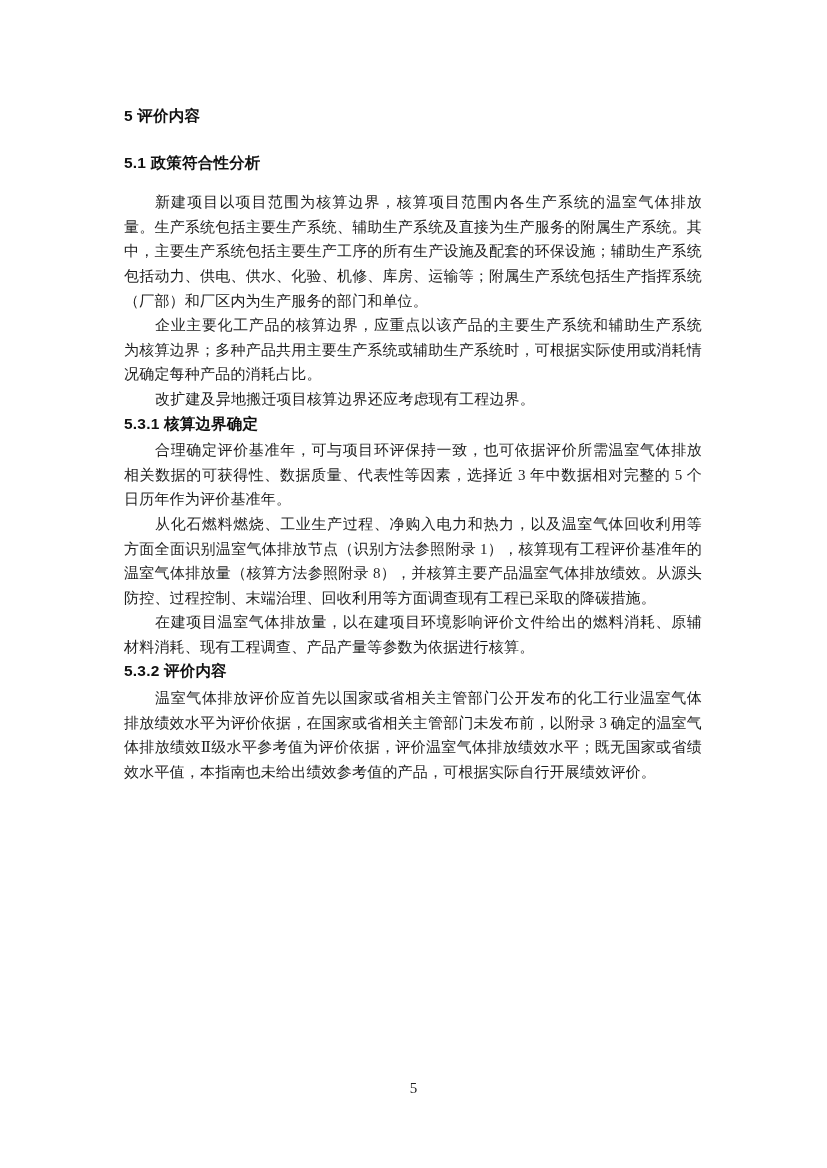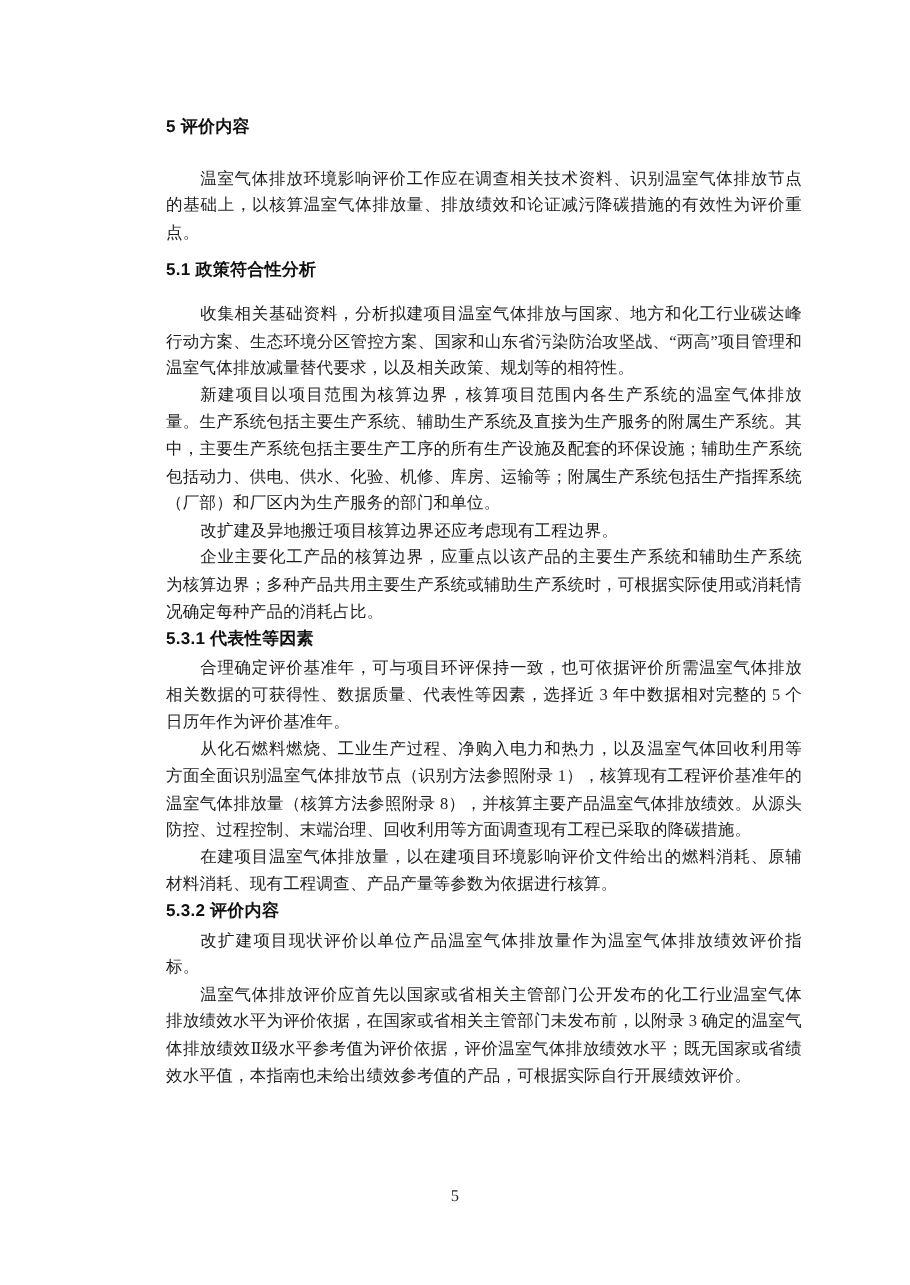--- a/index.html
+++ b/index.html
@@ -14,21 +14,20 @@
     background: #ffffff;
     overflow: hidden;
     font-family: "Liberation Serif", "DejaVu Serif", serif;
     color: #1d1d1d;
   }
   .content {
     position: absolute;
     left: 124px;
     top: 104px;
     width: 578px;
-    margin-left: 27px;
   }
   .content p {
     margin: 0;
     font-size: 15px;
     line-height: 24.6px;
     text-align: justify;
     text-justify: inter-ideograph;
     text-indent: 31px;
     letter-spacing: 0.2px;
   }
@@ -56,28 +55,25 @@
     line-height: 18px;
     color: #1d1d1d;
   }
 </style>
 </head>
 <body>
 
 <div class="page">
   <div class="content">
     <h1>5 评价内容</h1>
-    <p>温室气体排放环境影响评价工作应在调查相关技术资料、识别温室气体排放节点的基础上，以核算温室气体排放量、排放绩效和论证减污降碳措施的有效性为评价重点。</p>
     <h2>5.1 政策符合性分析</h2>
-    <p>收集相关基础资料，分析拟建项目温室气体排放与国家、地方和化工行业碳达峰行动方案、生态环境分区管控方案、国家和山东省污染防治攻坚战、“两高”项目管理和温室气体排放减量替代要求，以及相关政策、规划等的相符性。</p>
     <p>新建项目以项目范围为核算边界，核算项目范围内各生产系统的温室气体排放量。生产系统包括主要生产系统、辅助生产系统及直接为生产服务的附属生产系统。其中，主要生产系统包括主要生产工序的所有生产设施及配套的环保设施；辅助生产系统包括动力、供电、供水、化验、机修、库房、运输等；附属生产系统包括生产指挥系统（厂部）和厂区内为生产服务的部门和单位。</p>
+    <p>企业主要化工产品的核算边界，应重点以该产品的主要生产系统和辅助生产系统为核算边界；多种产品共用主要生产系统或辅助生产系统时，可根据实际使用或消耗情况确定每种产品的消耗占比。</p>
     <p>改扩建及异地搬迁项目核算边界还应考虑现有工程边界。</p>
-    <p>企业主要化工产品的核算边界，应重点以该产品的主要生产系统和辅助生产系统为核算边界；多种产品共用主要生产系统或辅助生产系统时，可根据实际使用或消耗情况确定每种产品的消耗占比。</p>
-    <h3 class="mt9">5.3.1 代表性等因素</h3>
+    <h3 class="mt9">5.3.1 核算边界确定</h3>
     <p>合理确定评价基准年，可与项目环评保持一致，也可依据评价所需温室气体排放相关数据的可获得性、数据质量、代表性等因素，选择近 3 年中数据相对完整的 5 个日历年作为评价基准年。</p>
     <p>从化石燃料燃烧、工业生产过程、净购入电力和热力，以及温室气体回收利用等方面全面识别温室气体排放节点（识别方法参照附录 1），核算现有工程评价基准年的温室气体排放量（核算方法参照附录 8），并核算主要产品温室气体排放绩效。从源头防控、过程控制、末端治理、回收利用等方面调查现有工程已采取的降碳措施。</p>
     <p>在建项目温室气体排放量，以在建项目环境影响评价文件给出的燃料消耗、原辅材料消耗、现有工程调查、产品产量等参数为依据进行核算。</p>
     <h3 class="mt2">5.3.2 评价内容</h3>
-    <p>改扩建项目现状评价以单位产品温室气体排放量作为温室气体排放绩效评价指标。</p>
     <p>温室气体排放评价应首先以国家或省相关主管部门公开发布的化工行业温室气体排放绩效水平为评价依据，在国家或省相关主管部门未发布前，以附录 3 确定的温室气体排放绩效Ⅱ级水平参考值为评价依据，评价温室气体排放绩效水平；既无国家或省绩效水平值，本指南也未给出绩效参考值的产品，可根据实际自行开展绩效评价。</p>
   </div>
   <div class="footer">5</div>
 </div>
 
 </body></html>

